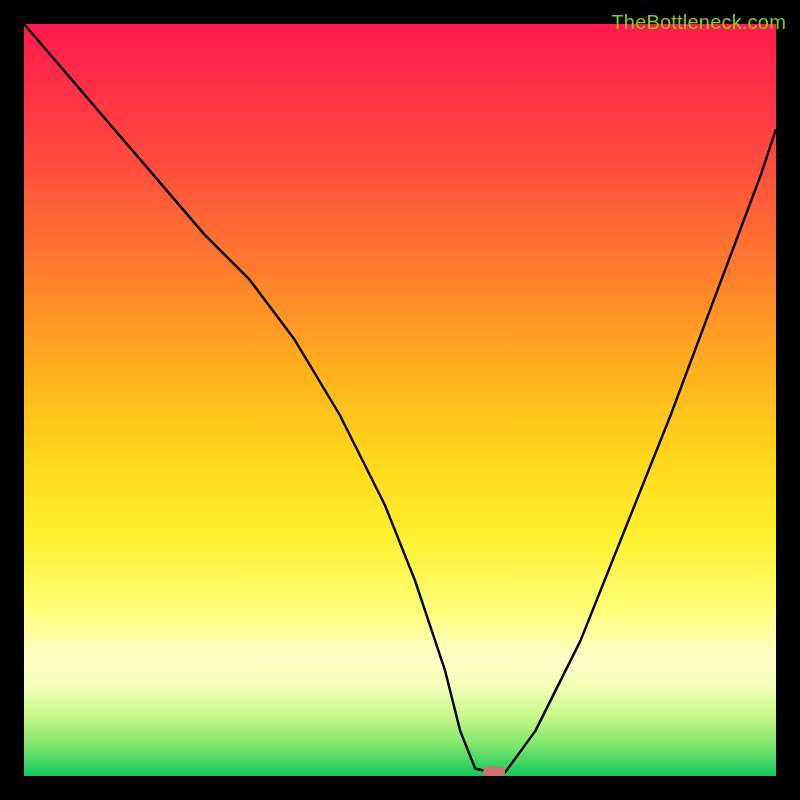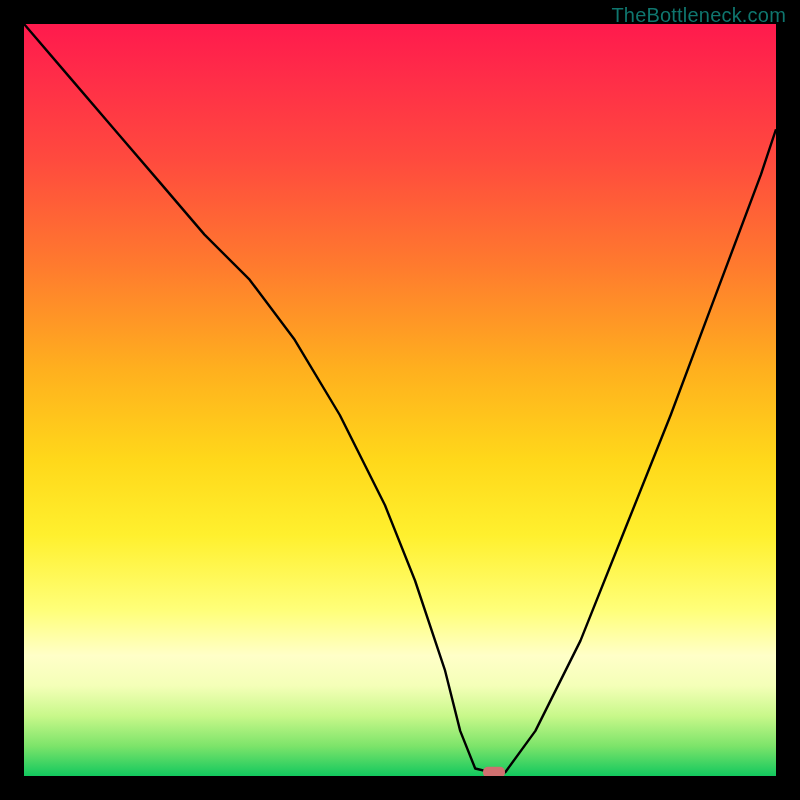--- a/index.html
+++ b/index.html
@@ -6,23 +6,23 @@
   body {
     width: 800px;
     height: 800px;
     background: #000;
     position: relative;
     font-family: Arial, Helvetica, sans-serif;
     overflow: hidden;
   }
   .attribution {
     position: absolute;
-    top: 4px;
+    top: 11px;
     right: 14px;
-    color: #0f766e;
+    color: #84cc16;
     font-size: 20px;
     font-weight: 400;
     letter-spacing: 0.2px;
     z-index: 10;
   }
   .plot-area {
     position: absolute;
     left: 24px;
     top: 24px;
     width: 752px;

